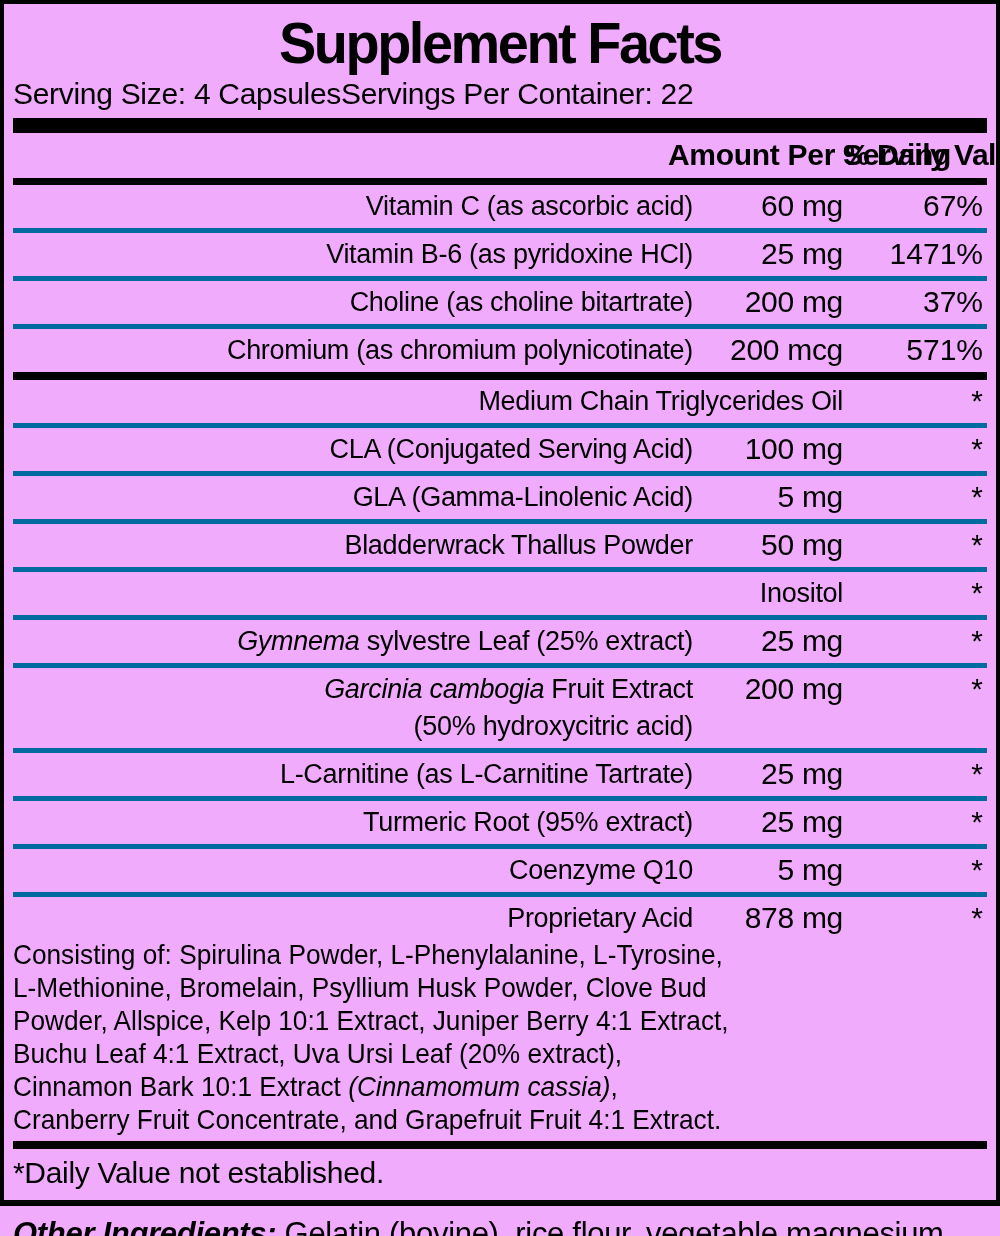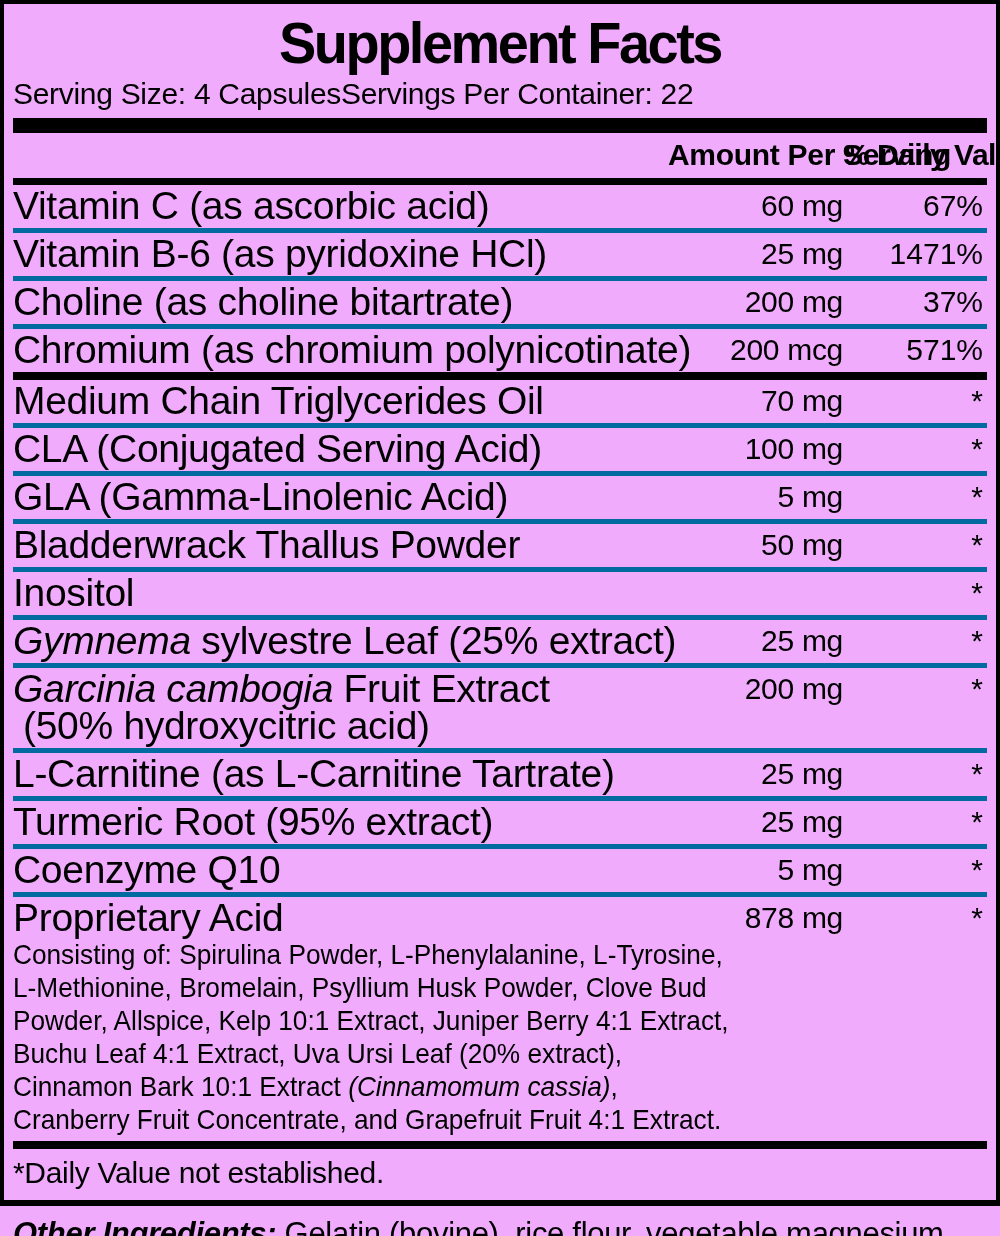--- a/index.html
+++ b/index.html
@@ -52,23 +52,24 @@
     letter-spacing: -0.5px;
   }
   .head-col.amt { width: 175px; }
   .head-col.dv  { width: 144px; padding-right: 3px; }
   .row + .row { border-top: 5px solid #0369a1; }
   .bar.group + .row { border-top: none; }
   .row { padding: 4px 0 5px 0; }
   .row-main { display: flex; }
   .name {
     flex: 1;
-    font-size: 39px;
-    line-height: 34px;
-    letter-spacing: -0.3px;
+    font-size: 27px;
+    line-height: 34px;
+    letter-spacing: -0.3px;
+    text-align: right;
   }
   .name .line2 { padding-left: 10px; margin-top: 3px; }
   .amt {
     width: 150px;
     text-align: right;
     font-size: 30px;
     line-height: 34px;
     letter-spacing: -0.3px;
     white-space: nowrap;
   }
@@ -146,21 +147,20 @@
           <div class="row-main">
             <div class="name"><span>Chromium (as chromium polynicotinate)</span></div>
             <div class="amt">200 mcg</div>
             <div class="dv">571%</div>
           </div>
         </div>
         <div class="bar group"></div>
         <div class="row">
           <div class="row-main">
             <div class="name"><span>Medium Chain Triglycerides Oil</span></div>
-            <div class="amt">70 mg</div>
             <div class="dv">*</div>
           </div>
         </div>
         <div class="row">
           <div class="row-main">
             <div class="name"><span>CLA (Conjugated Serving Acid)</span></div>
             <div class="amt">100 mg</div>
             <div class="dv">*</div>
           </div>
         </div>

